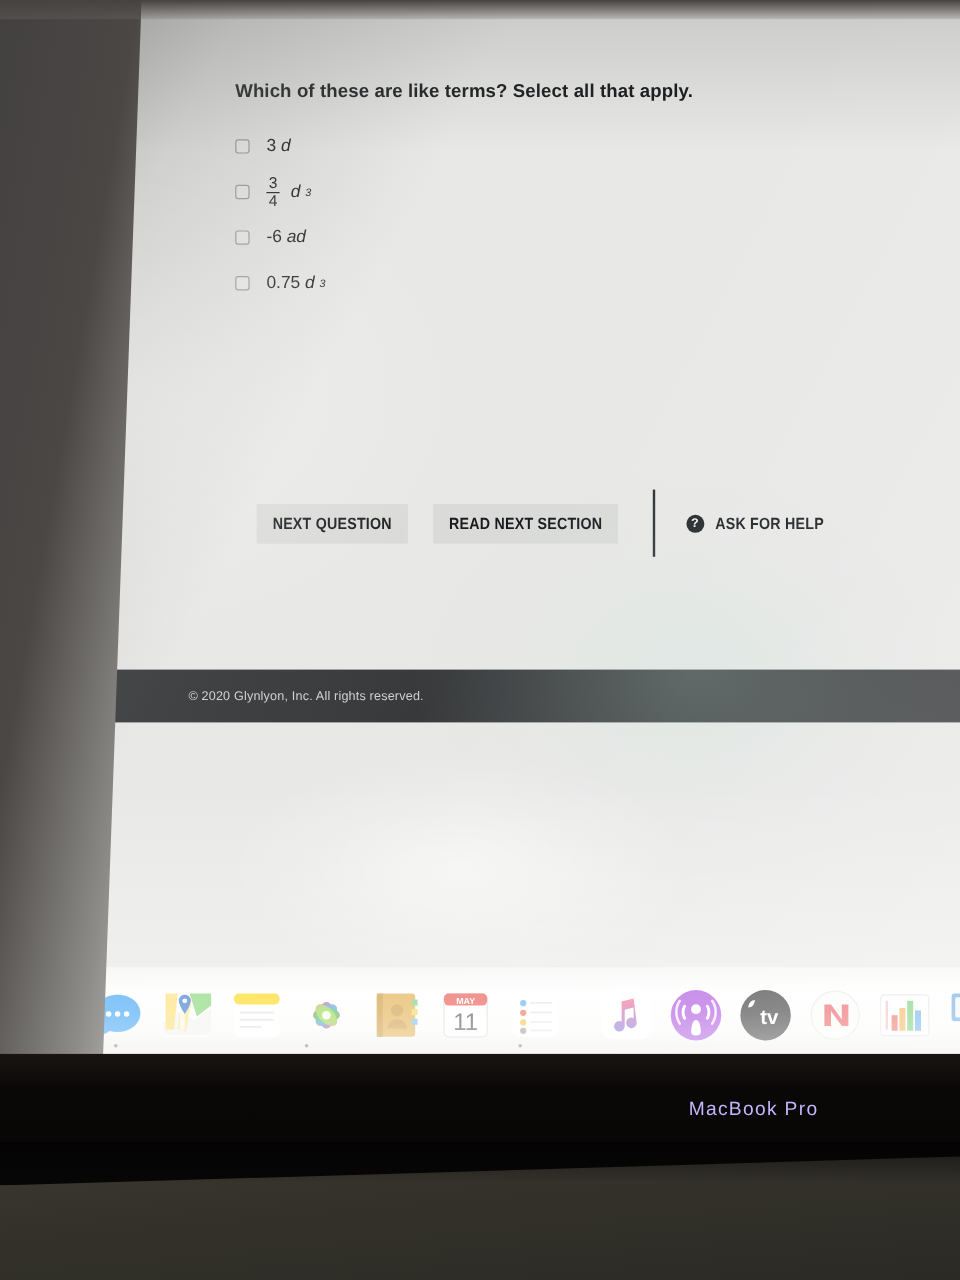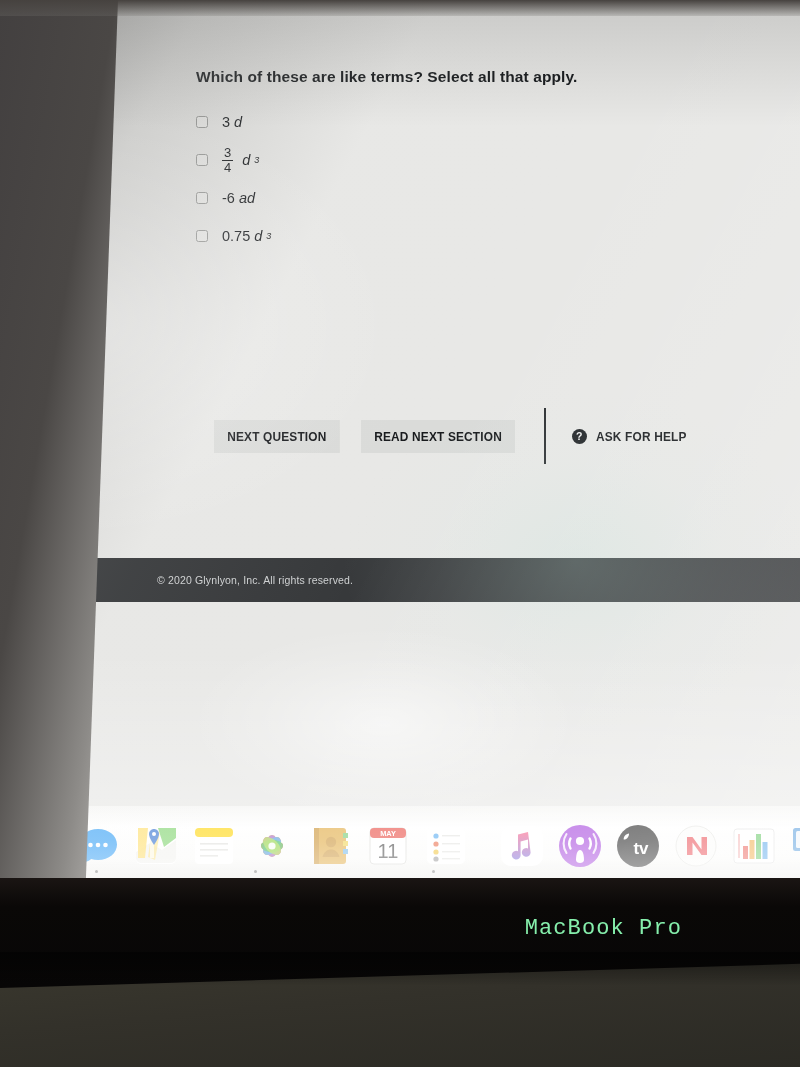--- a/index.html
+++ b/index.html
@@ -249,25 +249,25 @@
   .bezel-bottom {
     position: absolute;
     left: 0; top: 878px; width: 800px; height: 110px;
     background: linear-gradient(180deg, #1a1513 0%, #0a0807 26%, #070606 100%);
     z-index: 7;
     clip-path: polygon(0 0, 100% 0, 100% 78%, 0 100%);
   }
   .macbook-brand {
     position: absolute;
     right: 118px; top: 916px;
-    font-size: 22px;
+    font-size: 16px;
     letter-spacing: 1.1px;
-    color: #86efac;
+    color: #c4b5fd;
     z-index: 8;
-    font-family: Liberation Mono, monospace;
+    font-family: Liberation Sans, sans-serif;
     font-weight: 300;
   }
   .desk {
     position: absolute;
     left: 0; top: 958px; width: 800px; height: 112px;
     background: linear-gradient(175deg, #3a382e 0%, #33312a 40%, #2b2a24 100%);
     z-index: 6;
     clip-path: polygon(0 9%, 100% 0, 100% 100%, 0 100%);
   }
   .desk-shadow {

